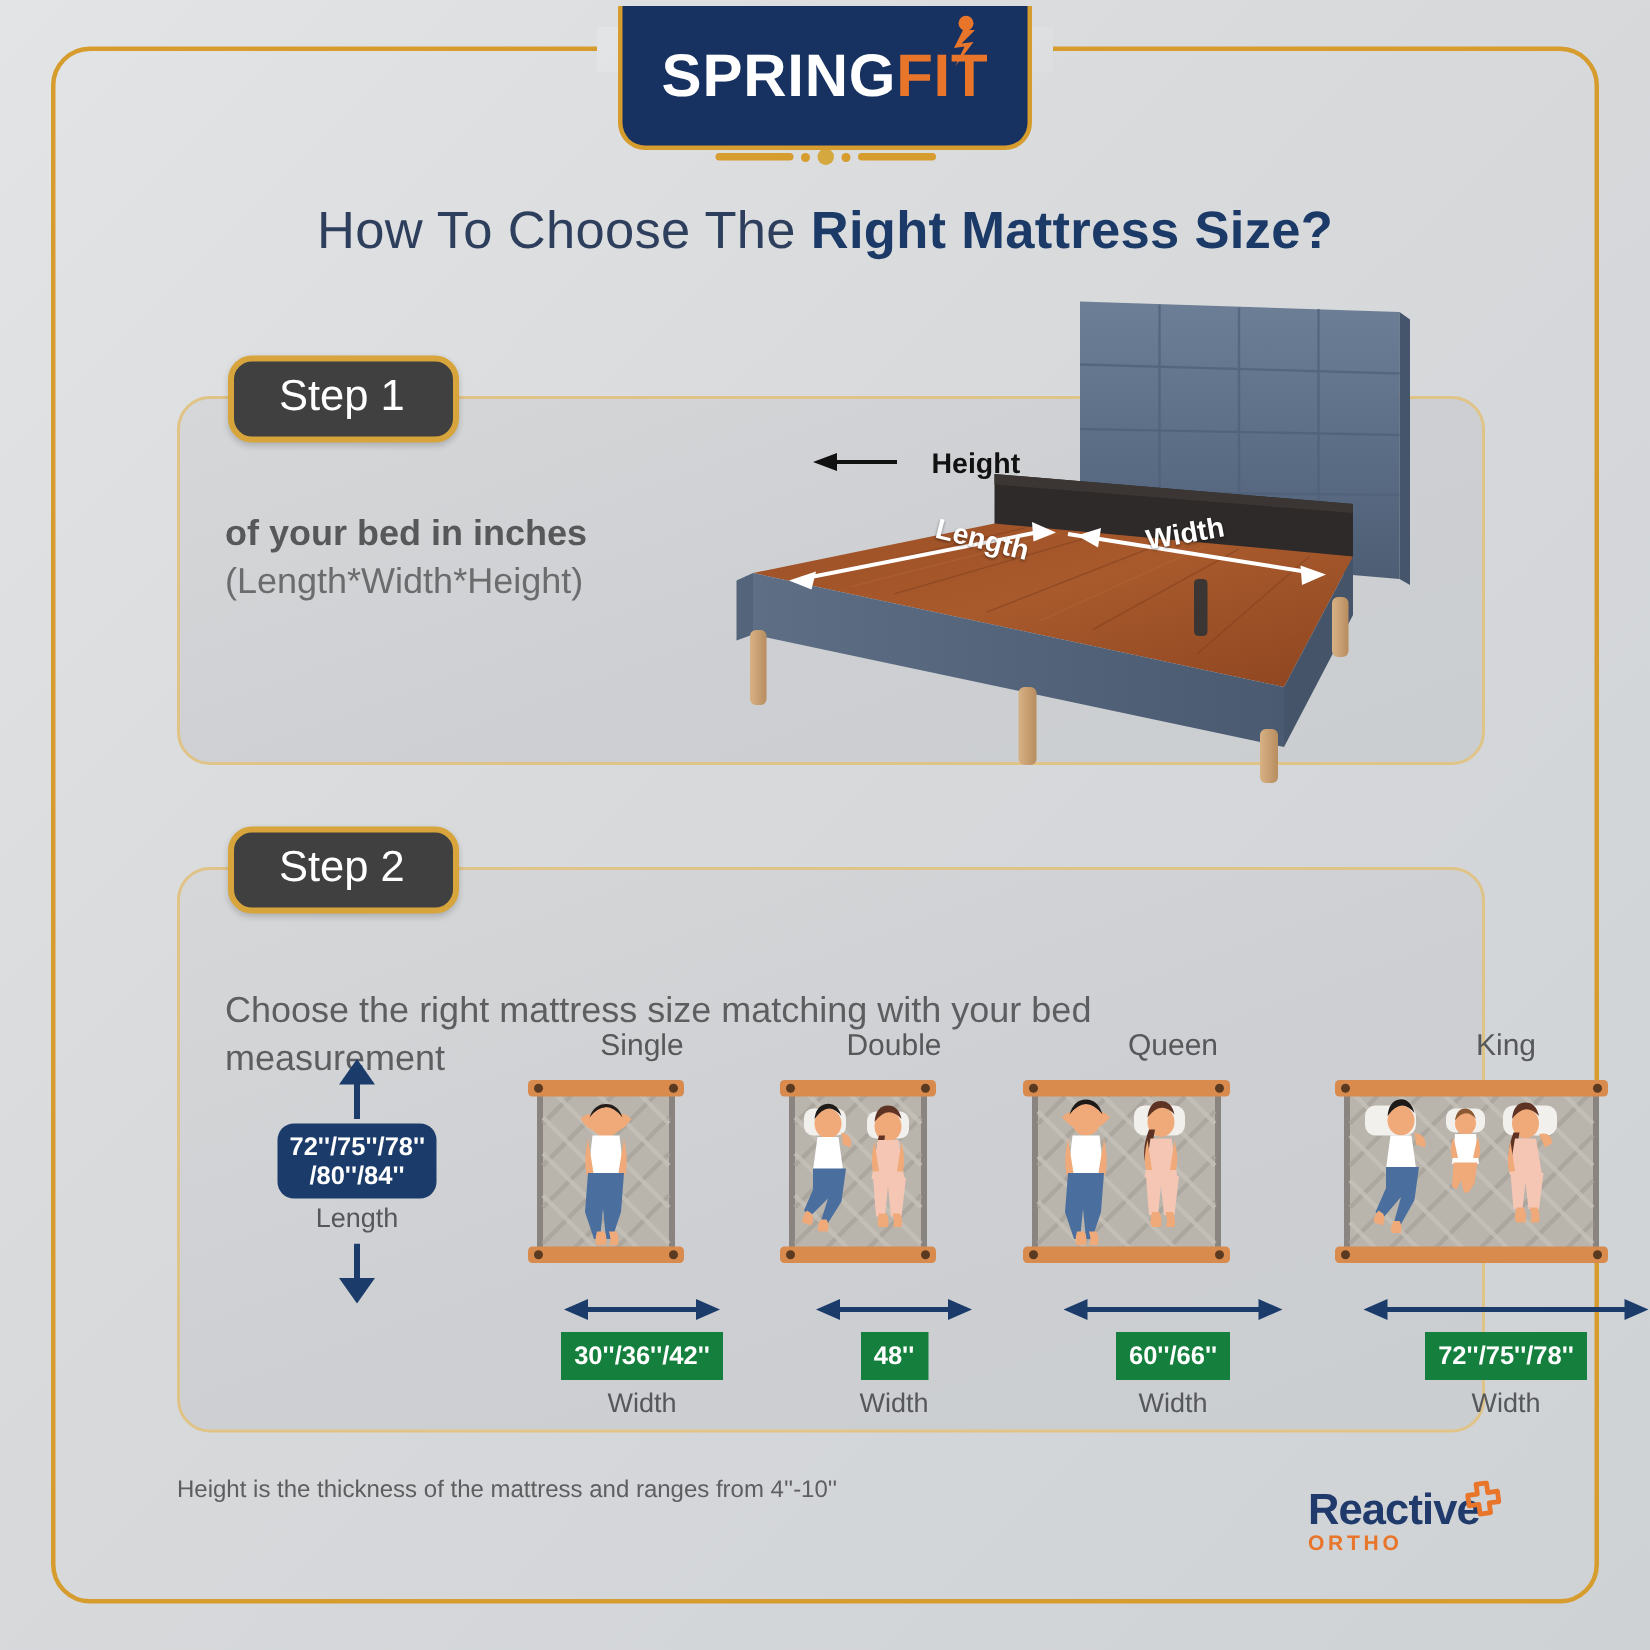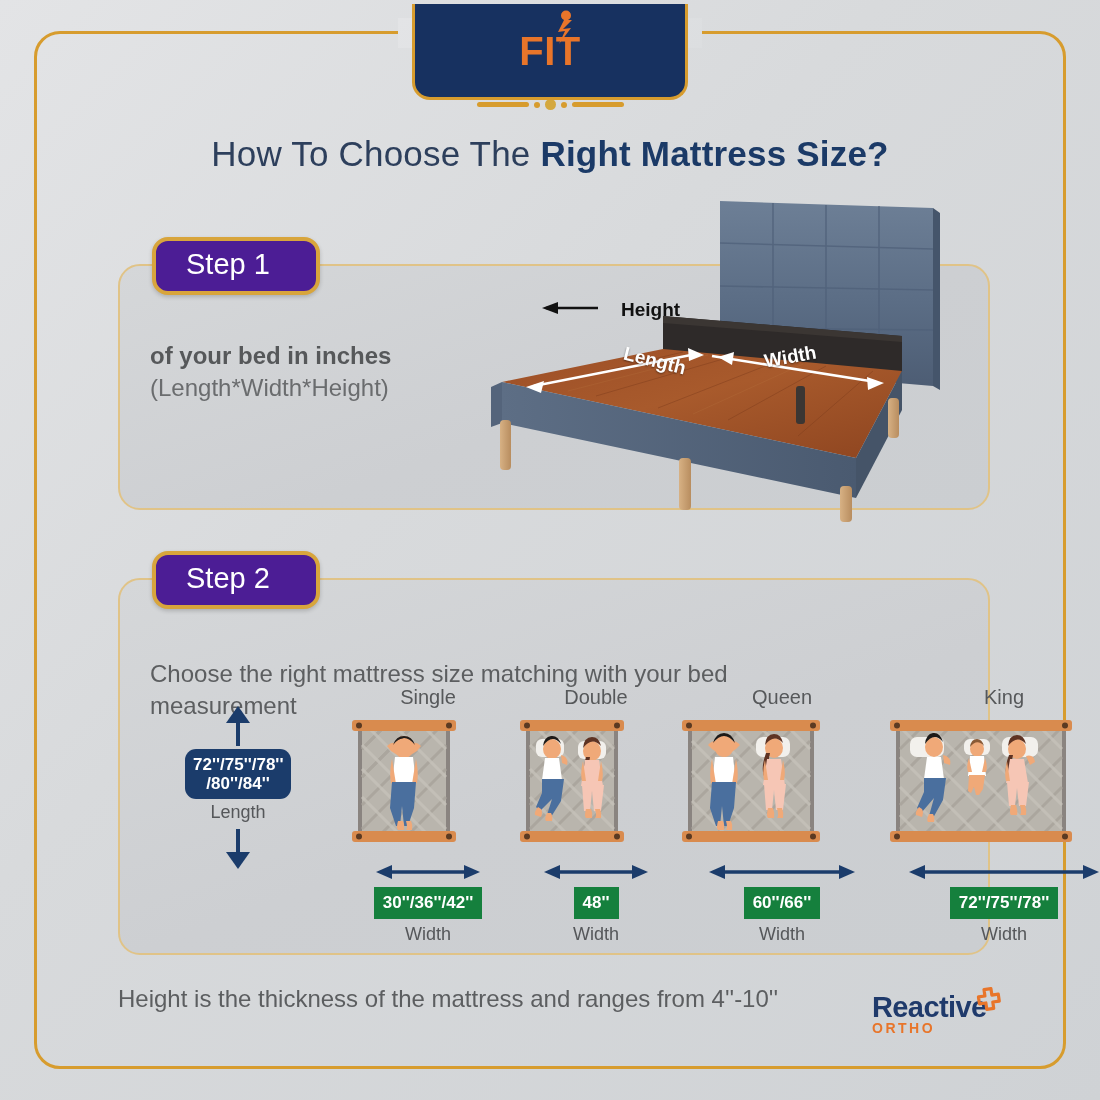--- a/index.html
+++ b/index.html
@@ -65,26 +65,26 @@
     position: absolute;
     border: 2px solid #e0c387;
     border-radius: 22px;
     background: linear-gradient(160deg, #d5d7d9 0%, #cdcfd2 55%, #cbced1 100%);
   }
   #panel-step1 { left: 118px; top: 264px; width: 872px; height: 246px; }
   #panel-step2 { left: 118px; top: 578px; width: 872px; height: 377px; }
 
   .step-badge {
     position: absolute;
-    background: #4c1d95;
+    background: #404040;
     border: 4px solid #d8a53c;
     border-radius: 16px;
     color: #fff;
     font-size: 29px;
-    padding: 9px 46px 12px 30px;
+    padding: 9px 32px 12px 30px;
     line-height: 1;
     z-index: 4;
     box-shadow: 0 2px 4px rgba(0,0,0,.18);
   }
   #badge-step1 { left: 152px; top: 237px; }
   #badge-step2 { left: 152px; top: 551px; }
 
   
   #step1-copy { position: absolute; left: 150px; top: 341px; width: 340px; }
   #step1-copy .l1, #step1-copy .l2 {
@@ -138,21 +138,21 @@
   .width-caption { text-align: center; font-size: 18px; color: #55575a; margin-top: 5px; }
 
   #col-single { left: 230px; width: 160px; }
   #col-double { left: 398px; width: 160px; }
   #col-queen  { left: 560px; width: 208px; }
   #col-king   { left: 768px; width: 236px; }
 
   
   #footer-note {
     position: absolute; left: 118px; top: 985px;
-    font-size: 24px; color: #5c5e60;
+    font-size: 16px; color: #5c5e60;
   }
   #reactive-logo { position: absolute; left: 872px; top: 993px; width: 160px; height: 48px; }
   #reactive-word { font-size: 29px; font-weight: 800; color: #1f3a6b; letter-spacing: -.6px; line-height: 1; }
   #reactive-sub  { font-size: 14px; font-weight: 800; color: #e8752a; letter-spacing: 2.5px; margin-top: -2px; }
   #reactive-cross { position: absolute; left: 104px; top: -6px; }
 </style>
 </head>
 <body>
 
 <div id="gold-frame"></div>
@@ -161,20 +161,21 @@
 <div id="frame-dots">
   <span class="bar"></span>
   <span class="d"></span>
   <span class="d big"></span>
   <span class="d"></span>
   <span class="bar"></span>
 </div>
 
 <div id="logo-plate">
   <div class="logo-text">
+    <span class="logo-spring">SPRING</span>
     <span class="logo-fit">
       <svg id="logo-runner" viewBox="0 0 26 36">
         <circle cx="17" cy="5.5" r="5" fill="#e8752a"></circle>
         <path d="M15 10 L9 22 L16 21 L10 34 L22 18 L14 19 L23 10 Z" fill="#e8752a"></path>
       </svg>
       <span>FIT</span>
     </span>
   </div>
 </div>
 

